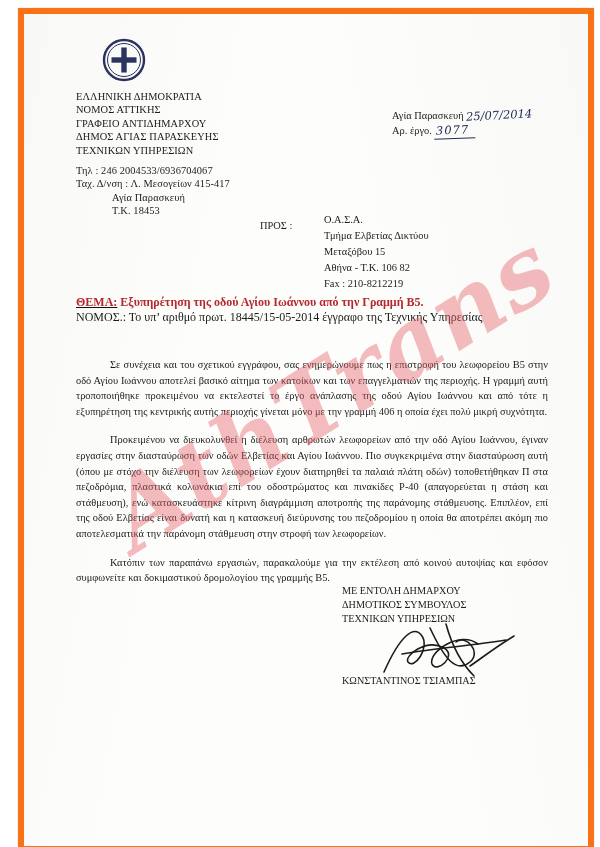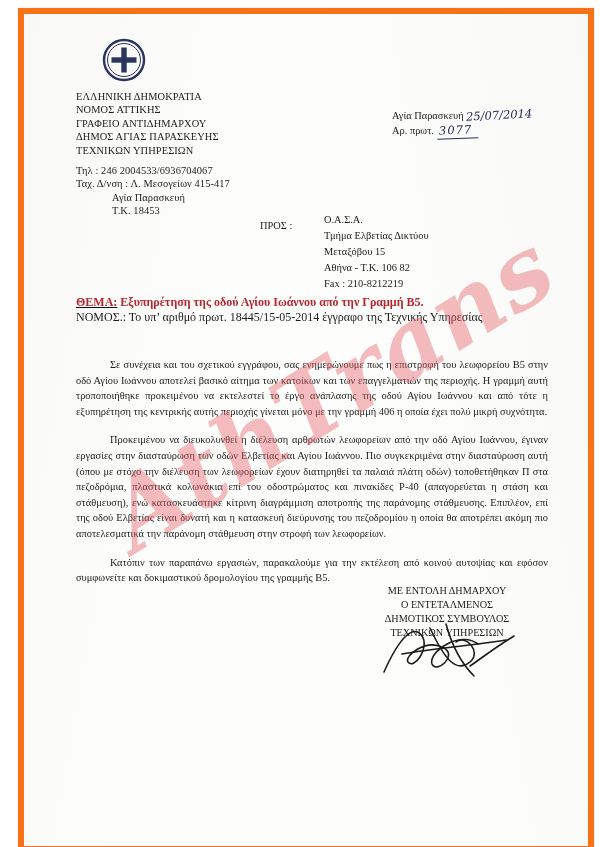--- a/index.html
+++ b/index.html
@@ -120,21 +120,20 @@
     text-align: justify;
     color: #1b1b1b;
     margin-top: 13px;
   }
   .body p { margin: 0 0 13px 0; text-indent: 34px; }
   .sig {
     position: absolute;
     left: 318px;
     top: 570px;
     width: 210px;
-    text-align: center;
     font-size: 10.2px;
     line-height: 14px;
     color: #1b1b1b;
   }
   .sig-name {
     margin-top: 48px;
     white-space: nowrap;
   }
   .scribble {
     position: absolute;
@@ -206,21 +205,21 @@
       <div class="ln indent1">Αγία Παρασκευή</div>
       <div class="ln indent1">Τ.Κ. 18453</div>
     </div>
 
     <div class="header-right">
       <div>
         <span>Αγία Παρασκευή</span>
         <span class="hand hand-date">25/07/2014</span>
       </div>
       <div>
-        <span>Αρ. πρωτ.</span>
+        <span>Αρ. έργο.</span>
         <span class="hand hand-num">3077</span>
       </div>
     </div>
 
     <div class="recipient">
       <span class="to">ΠΡΟΣ :</span>
       <div>Ο.Α.Σ.Α.</div>
       <div>Τμήμα Ελβετίας Δικτύου</div>
       <div>Μεταξόβου 15</div>
       <div>Αθήνα - Τ.Κ. 106 82</div>
@@ -239,23 +238,23 @@
     </div>
 
     <div class="body">
       <p>Σε συνέχεια και του σχετικού εγγράφου, σας ενημερώνουμε πως η επιστροφή του λεωφορείου Β5 στην οδό Αγίου Ιωάννου αποτελεί βασικό αίτημα των κατοίκων και των επαγγελματιών της περιοχής. Η γραμμή αυτή τροποποιήθηκε προκειμένου να εκτελεστεί το έργο ανάπλασης της οδού Αγίου Ιωάννου και από τότε η εξυπηρέτηση της κεντρικής αυτής περιοχής γίνεται μόνο με την γραμμή 406 η οποία έχει πολύ μικρή συχνότητα.</p>
       <p>Προκειμένου να διευκολυνθεί η διέλευση αρθρωτών λεωφορείων από την οδό Αγίου Ιωάννου, έγιναν εργασίες στην διασταύρωση των οδών Ελβετίας και Αγίου Ιωάννου. Πιο συγκεκριμένα στην διασταύρωση αυτή (όπου με στόχο την διέλευση των λεωφορείων έχουν διατηρηθεί τα παλαιά πλάτη οδών) τοποθετήθηκαν Π στα πεζοδρόμια, πλαστικά κολωνάκια επί του οδοστρώματος και πινακίδες Ρ-40 (απαγορεύεται η στάση και στάθμευση), ενώ κατασκευάστηκε κίτρινη διαγράμμιση αποτροπής της παράνομης στάθμευσης. Επιπλέον, επί της οδού Ελβετίας είναι δυνατή και η κατασκευή διεύρυνσης του πεζοδρομίου η οποία θα αποτρέπει ακόμη πιο αποτελεσματικά την παράνομη στάθμευση στην στροφή των λεωφορείων.</p>
       <p>Κατόπιν των παραπάνω εργασιών, παρακαλούμε για την εκτέλεση από κοινού αυτοψίας και εφόσον συμφωνείτε και δοκιμαστικού δρομολογίου της γραμμής Β5.</p>
     </div>
 
     <div class="sig">
       <div>ΜΕ ΕΝΤΟΛΗ ΔΗΜΑΡΧΟΥ</div>
-      <div>Ο ΕΝΤΕΤΑΛΜΕΝΟΣ</div>
       <div>ΔΗΜΟΤΙΚΟΣ ΣΥΜΒΟΥΛΟΣ</div>
       <div>ΤΕΧΝΙΚΩΝ ΥΠΗΡΕΣΙΩΝ</div>
+      <div class="sig-name">ΚΩΝΣΤΑΝΤΙΝΟΣ ΤΣΙΑΜΠΑΣ</div>
     </div>
 
     <div class="scribble">
       <svg viewBox="0 0 150 66" width="150" height="66" aria-hidden="true">
         <g fill="none" stroke="#1c1c1c" stroke-width="1.6" stroke-linecap="round">
           <path d="M10 54 C26 18, 40 6, 48 18 C56 30, 40 52, 34 44 C30 38, 52 20, 70 30 C84 38, 62 56, 58 46 C54 34, 86 12, 104 26"></path>
           <path d="M56 10 C70 40, 82 56, 96 44 C108 34, 92 16, 82 24"></path>
           <path d="M28 36 C60 30, 96 28, 132 22"></path>
           <path d="M96 48 C108 40, 120 30, 140 18"></path>
           <path d="M72 6 C78 28, 86 44, 100 58"></path>

